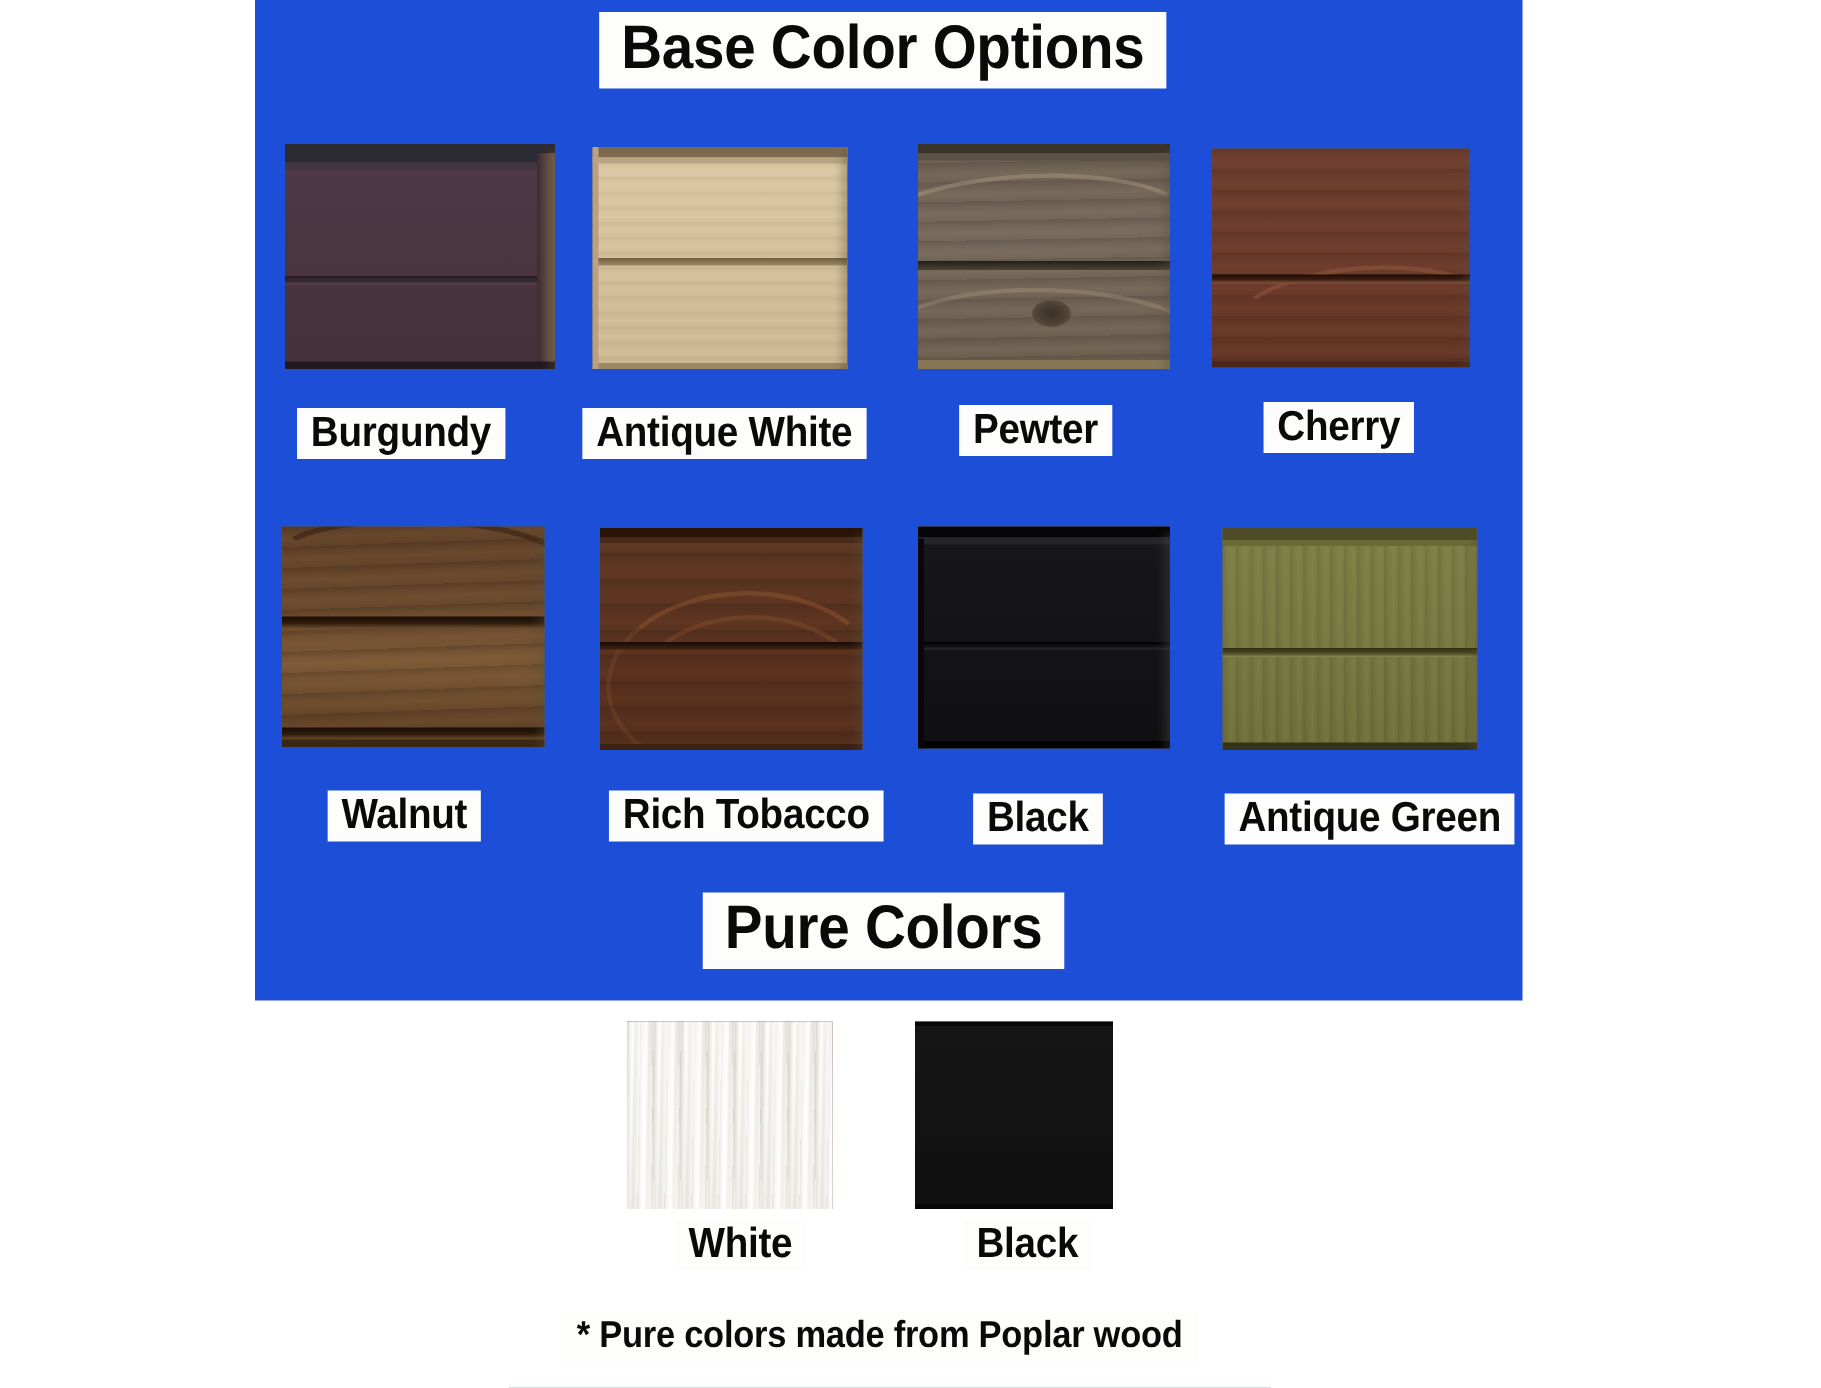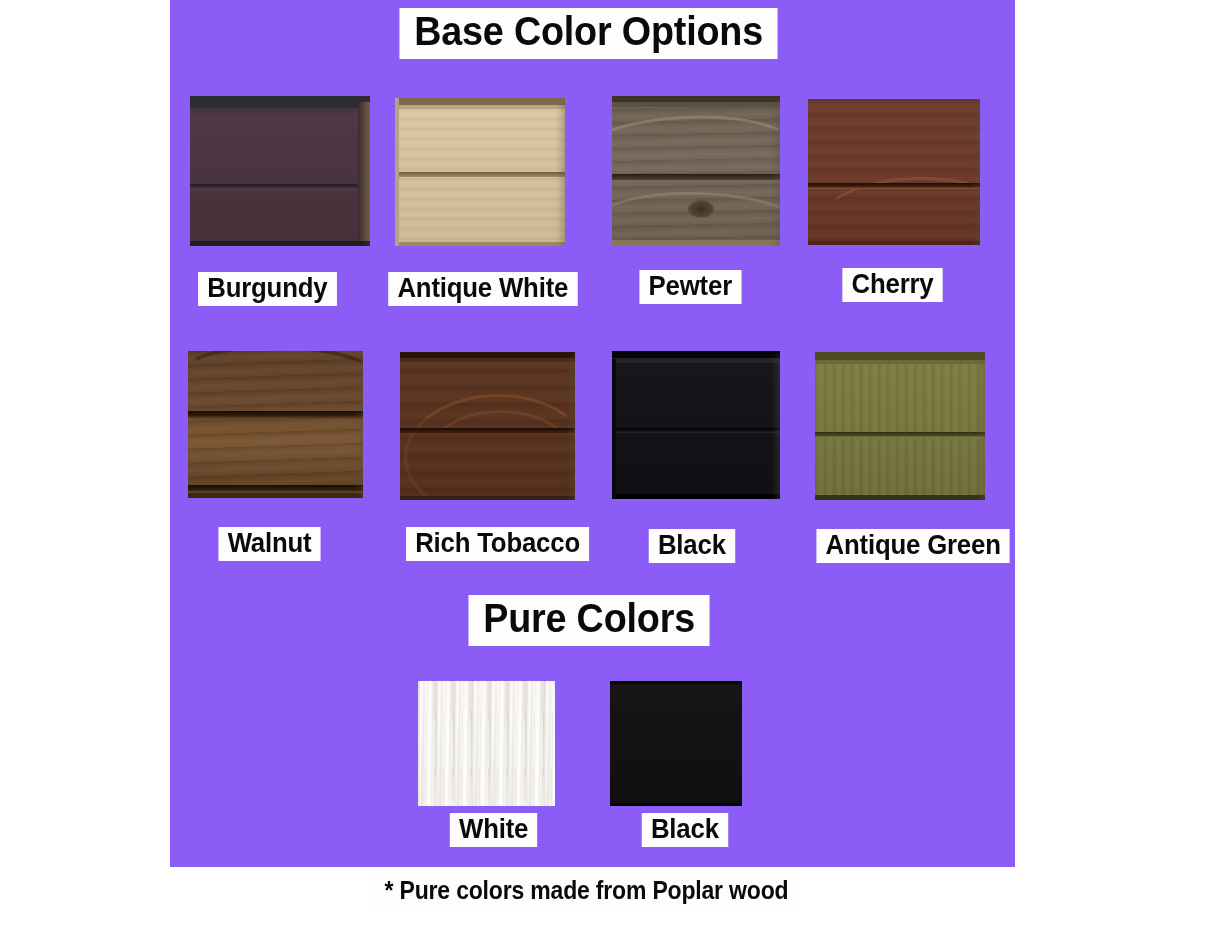--- a/index.html
+++ b/index.html
@@ -21,22 +21,22 @@
     height: 925px;
     background: #ffffff;
   }
 
   
   #board {
     position: absolute;
     left: 170px;
     top: 0px;
     width: 845px;
-    height: 867px;
-    background: #8b5cf6;
+    height: 667px;
+    background: #1d4ed8;
   }
 
   
   .plaque {
     position: absolute;
     background: #fdfdfb;
     color: #0a0a0a;
     font-family: "Liberation Sans Narrow", "Liberation Sans", sans-serif;
     font-weight: bold;
     white-space: nowrap;

